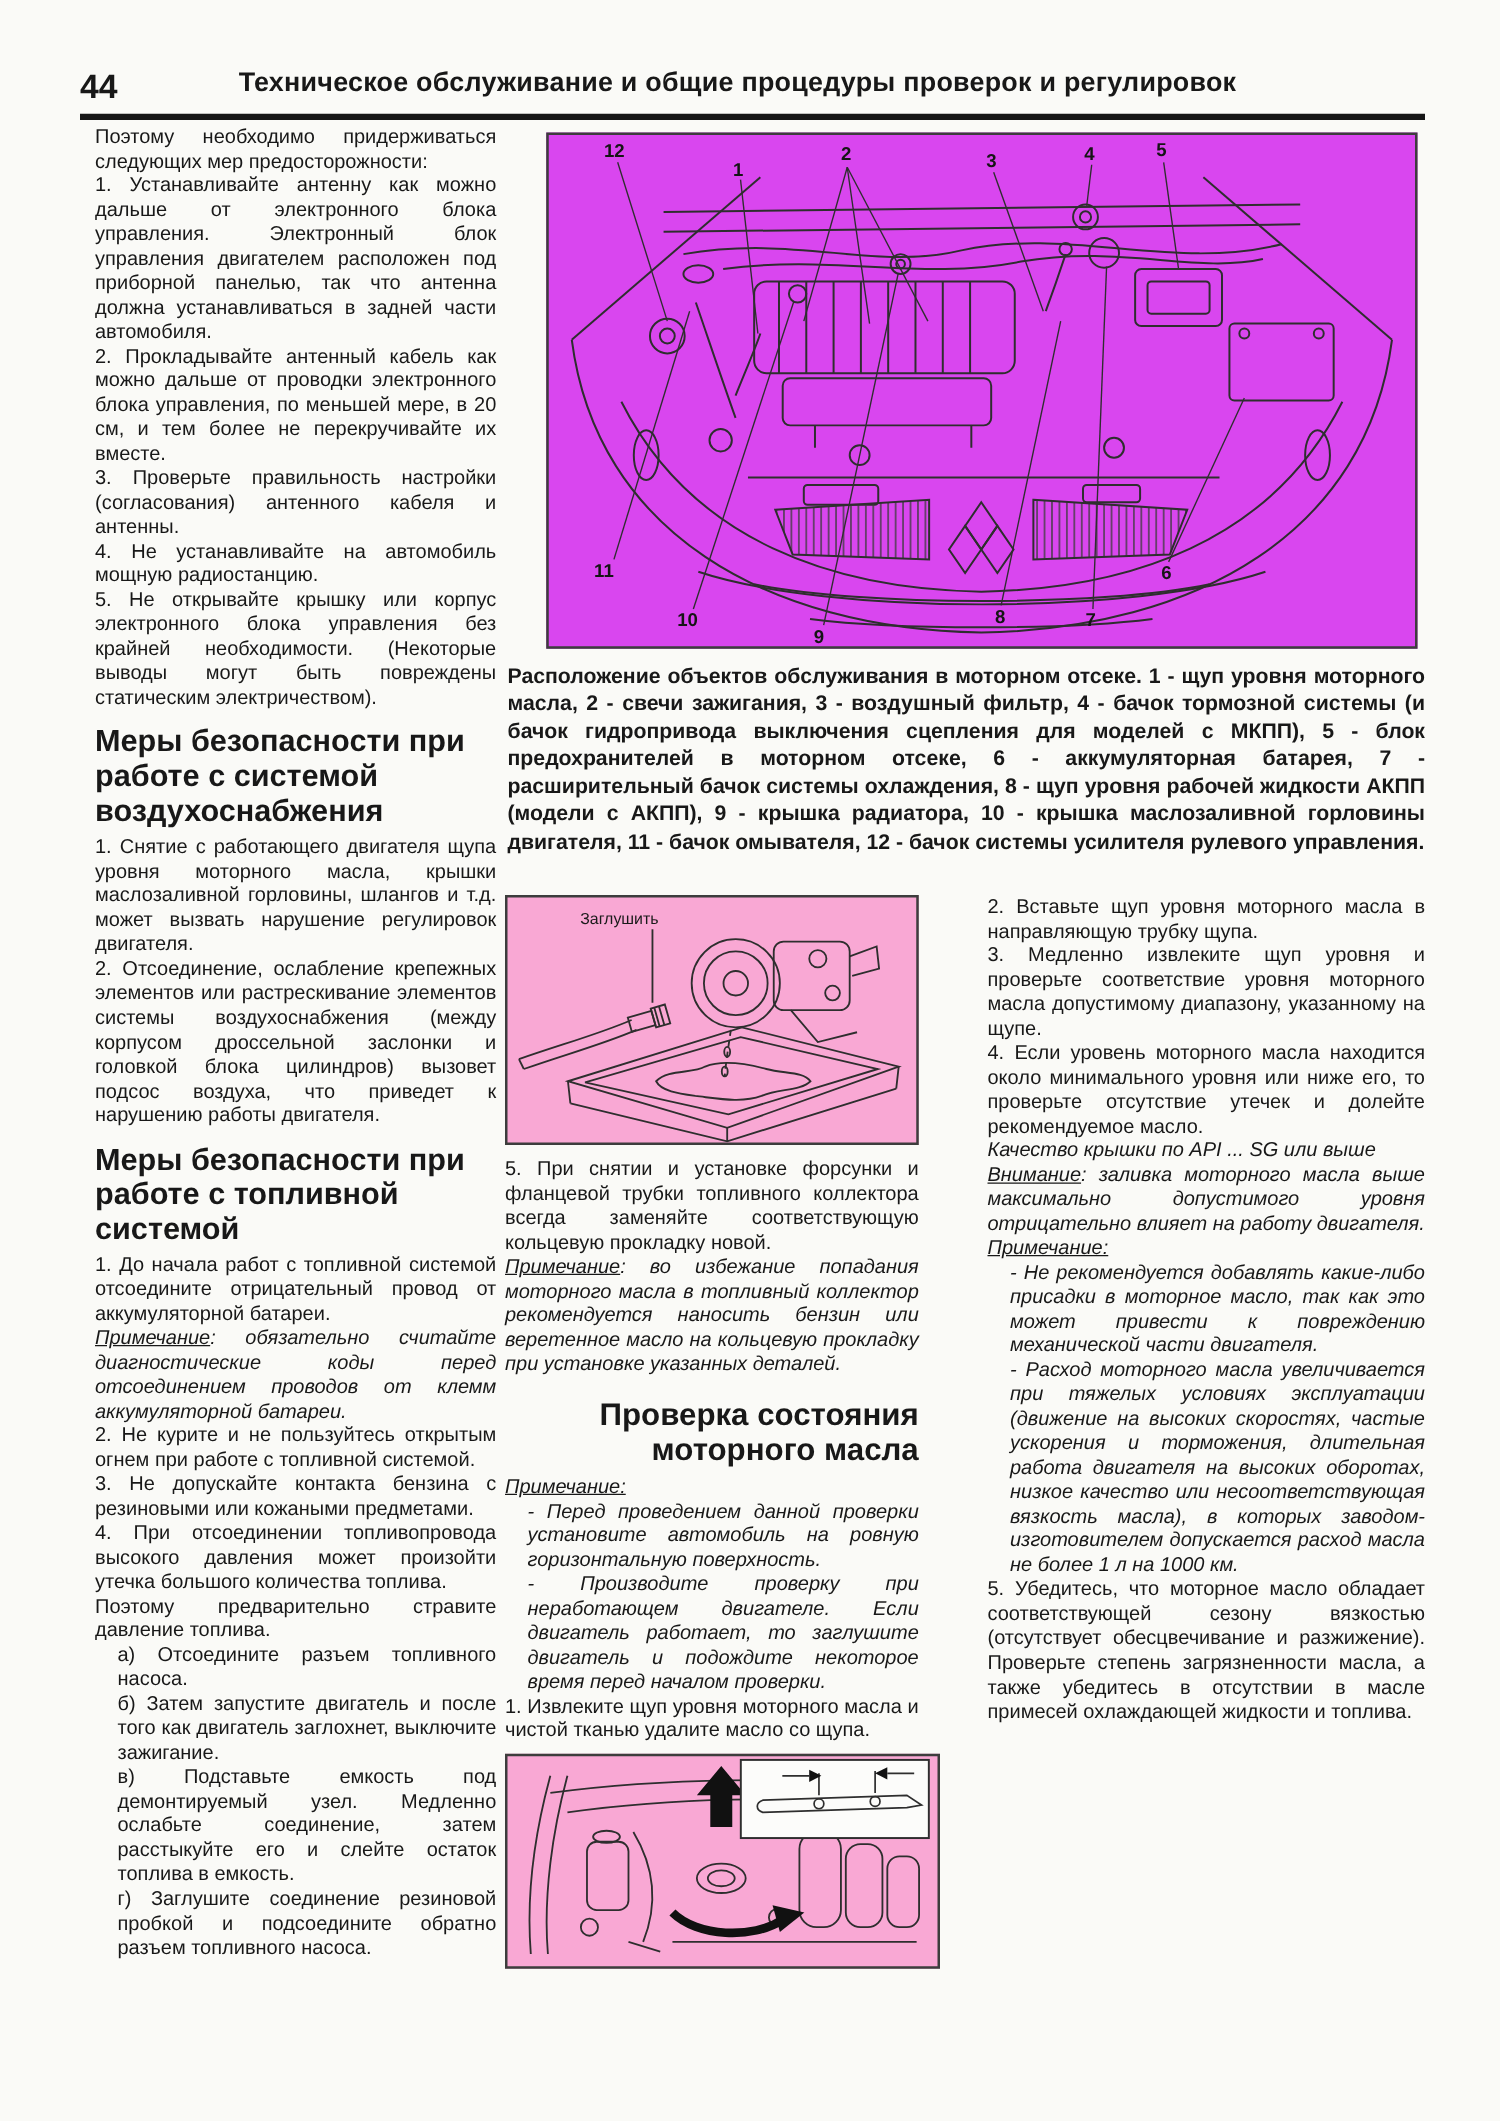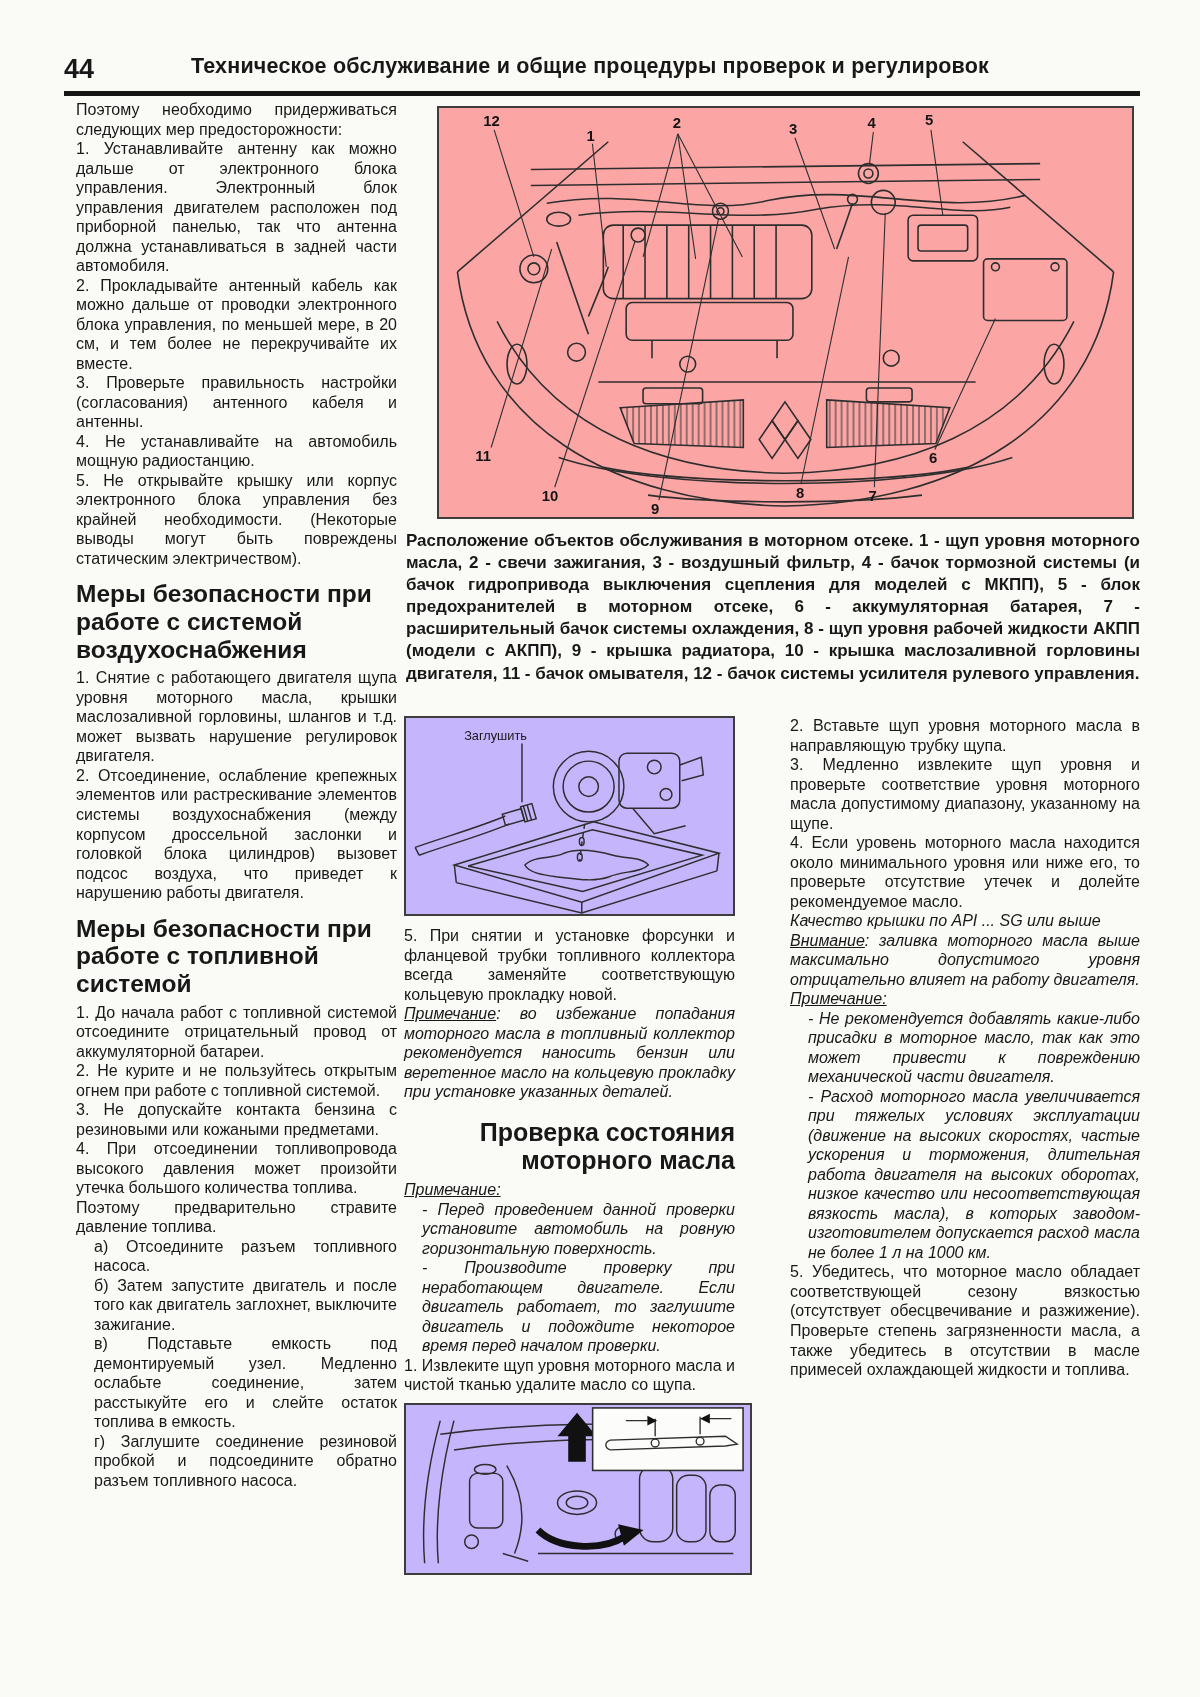--- a/index.html
+++ b/index.html
@@ -29,23 +29,23 @@
     font-weight:bold;font-size:17px;line-height:1.3;text-align:justify;}
   .t{font-size:16px;line-height:1.22;text-align:justify;margin:0;}
   .note{font-style:italic;}
   .lead{text-decoration:underline;}
   .sub{padding-left:18px;}
   .h-big{font-weight:bold;font-size:24.5px;line-height:1.13;margin:12px 0 5px;text-align:left;}
   .h-mid{font-weight:bold;font-size:25px;line-height:1.13;margin:16px 0 6px;text-align:right;}
   
   .diagram-box{
     position:absolute;left:437px;top:106px;width:697px;height:413px;
-    border:2px solid #3d3d3d;background:#fca5a5;box-sizing:border-box;
+    border:2px solid #3d3d3d;background:#d946ef;box-sizing:border-box;
   }
-  .fig{border:2px solid #3d3d3d;background:#c4b5fd;box-sizing:border-box;}
+  .fig{border:2px solid #3d3d3d;background:#f9a8d4;box-sizing:border-box;}
   .fig-fuel{width:331px;height:200px;margin:0 0 10px 0;}
   .fig-dip{width:348px;height:172px;margin-top:8px;}
   svg{display:block;}
   svg text{font-family:"Liberation Sans",sans-serif;}
   .callout{font-size:15px;font-weight:bold;fill:#151515;}
   .svg-label{font-size:13px;fill:#1a1a1a;}
 </style>
 </head>
 <body>
 
@@ -63,20 +63,21 @@
     <p class="t">3. Проверьте правильность настройки (согласования) антенного кабеля и антенны.</p>
     <p class="t">4. Не устанавливайте на автомобиль мощную радиостанцию.</p>
     <p class="t">5. Не открывайте крышку или корпус электронного блока управления без крайней необходимости. (Некоторые выводы могут быть повреждены статическим электричеством).</p>
 
     <div class="h-big">Меры безопасности при работе с системой воздухоснабжения</div>
     <p class="t">1. Снятие с работающего двигателя щупа уровня моторного масла, крышки маслозаливной горловины, шлангов и т.д. может вызвать нарушение регулировок двигателя.</p>
     <p class="t">2. Отсоединение, ослабление крепежных элементов или растрескивание элементов системы воздухоснабжения (между корпусом дроссельной заслонки и головкой блока цилиндров) вызовет подсос воздуха, что приведет к нарушению работы двигателя.</p>
 
     <div class="h-big">Меры безопасности при работе с топливной системой</div>
     <p class="t">1. До начала работ с топливной системой отсоедините отрицательный провод от аккумуляторной батареи.</p>
+    <p class="t note"><span class="lead">Примечание</span><span>: обязательно считайте диагностические коды перед отсоединением проводов от клемм аккумуляторной батареи.</span></p>
     <p class="t">2. Не курите и не пользуйтесь открытым огнем при работе с топливной системой.</p>
     <p class="t">3. Не допускайте контакта бензина с резиновыми или кожаными предметами.</p>
     <p class="t">4. При отсоединении топливопровода высокого давления может произойти утечка большого количества топлива.</p>
     <p class="t">Поэтому предварительно стравите давление топлива.</p>
     <p class="t sub">а) Отсоедините разъем топливного насоса.</p>
     <p class="t sub">б) Затем запустите двигатель и после того как двигатель заглохнет, выключите зажигание.</p>
     <p class="t sub">в) Подставьте емкость под демонтируемый узел. Медленно ослабьте соединение, затем расстыкуйте его и слейте остаток топлива в емкость.</p>
     <p class="t sub">г) Заглушите соединение резиновой пробкой и подсоедините обратно разъем топливного насоса.</p>
   </div>
 

